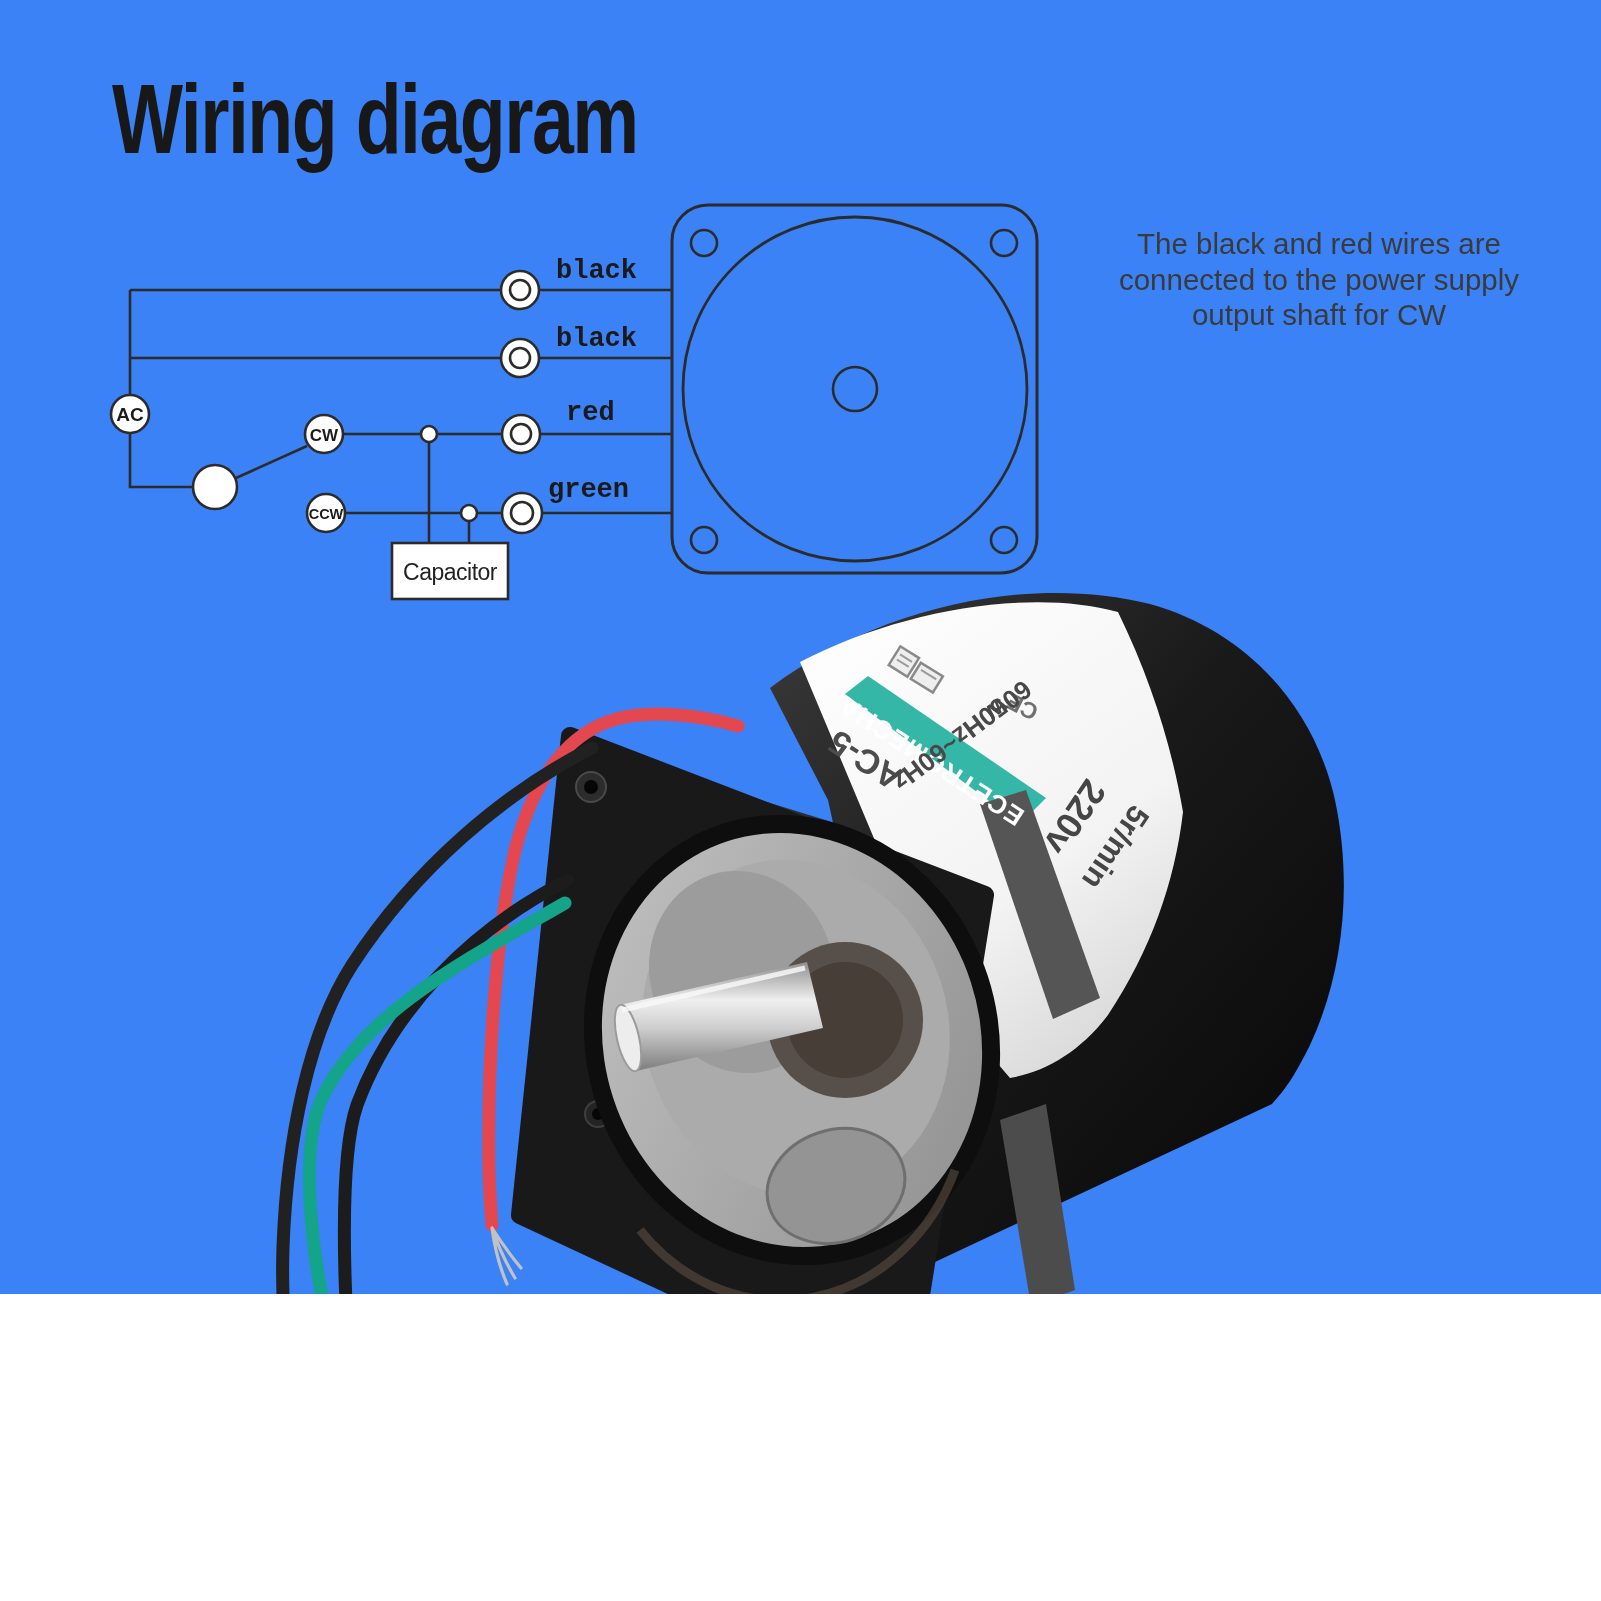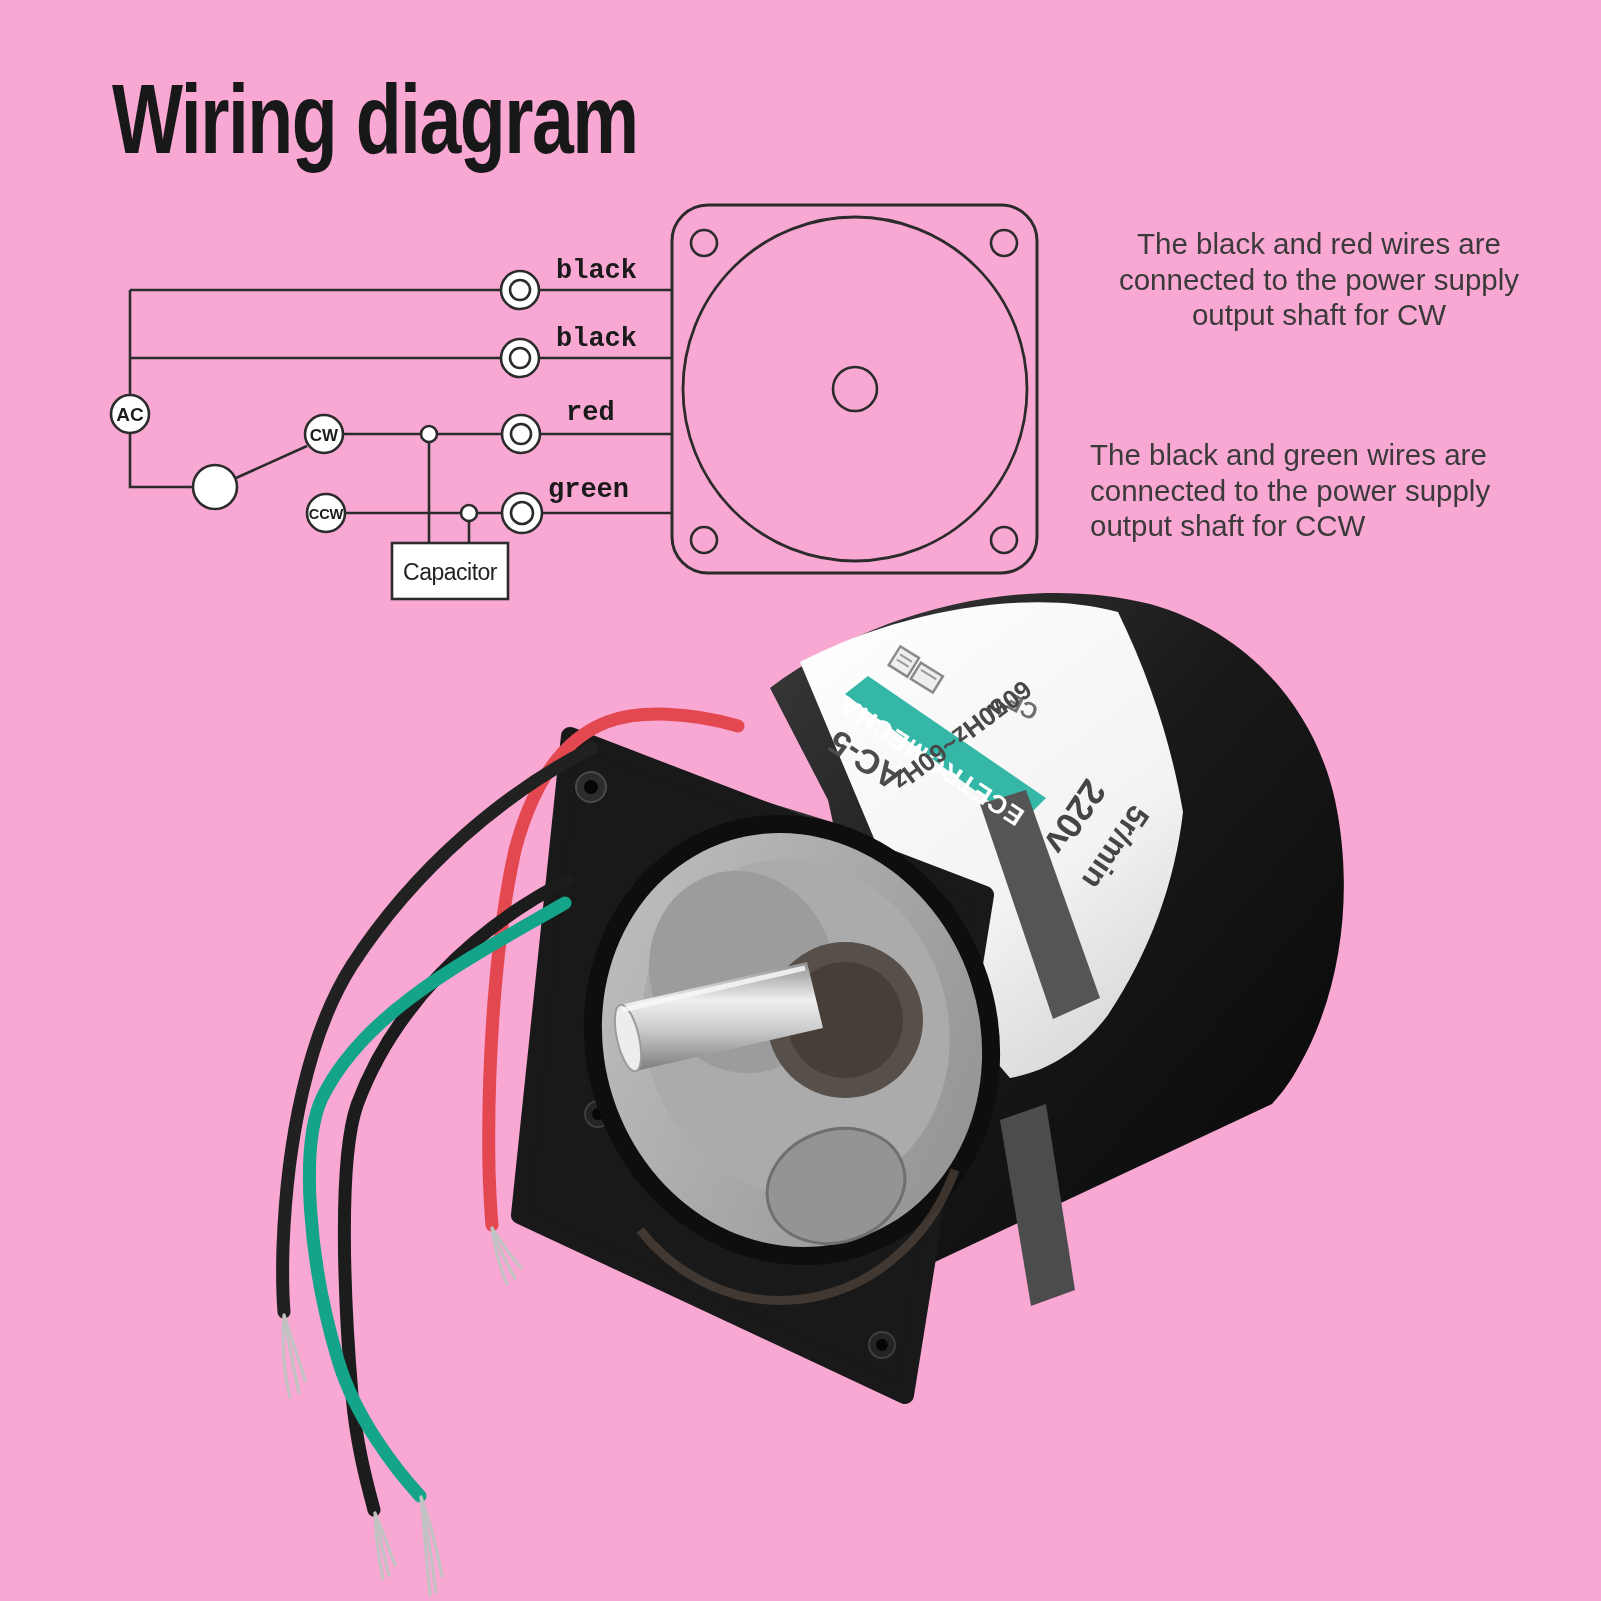--- a/index.html
+++ b/index.html
@@ -1,33 +1,32 @@
 <!DOCTYPE html>
 <html><head>
 <meta charset="utf-8">
 <style>
   html,body{margin:0;padding:0;background:#ffffff;}
-  #stage{position:relative;width:1601px;height:1601px;background:#f9a8d4;overflow:hidden;
+  #stage{position:relative;width:1601px;height:1294px;background:#3b82f6;overflow:hidden;
          font-family:"Liberation Sans",sans-serif;}
   #title{position:absolute;left:112px;top:62px;font-size:99px;font-weight:800;color:#181818;
          letter-spacing:-2px;transform:scaleX(0.76);transform-origin:left top;white-space:nowrap;}
   .note{position:absolute;left:1090px;width:458px;font-size:29.5px;line-height:35.5px;color:#3a3a3a;}
   #note-cw{top:226px;text-align:center;}
   #note-ccw{top:437px;}
   #art{position:absolute;left:0;top:0;}
   svg text{user-select:none;}
 </style>
 </head>
 <body>
 <div id="stage">
 
 <div id="title">Wiring diagram</div>
 
 <div id="note-cw" class="note">The black and red wires are connected to the power supply output shaft for CW</div>
-<div id="note-ccw" class="note">The black and green wires are connected to the power supply output shaft for CCW</div>
 
 <svg id="art" width="1601" height="1601" viewBox="0 0 1601 1601">
   <defs>
     <linearGradient id="bodyGrad" x1="0" y1="0" x2="1" y2="1">
       <stop offset="0" stop-color="#3a3a3a"></stop>
       <stop offset="0.45" stop-color="#191919"></stop>
       <stop offset="1" stop-color="#070707"></stop>
     </linearGradient>
     <linearGradient id="labelGrad" x1="0" y1="0" x2="0.6" y2="1">
       <stop offset="0" stop-color="#ffffff"></stop>

